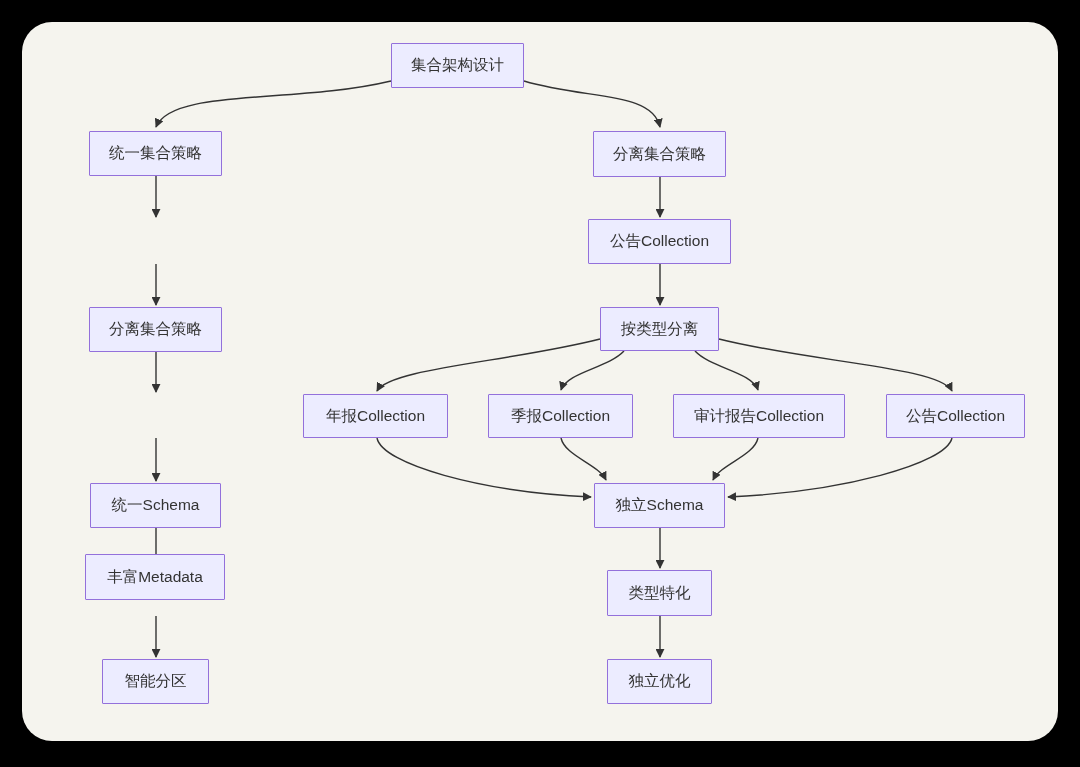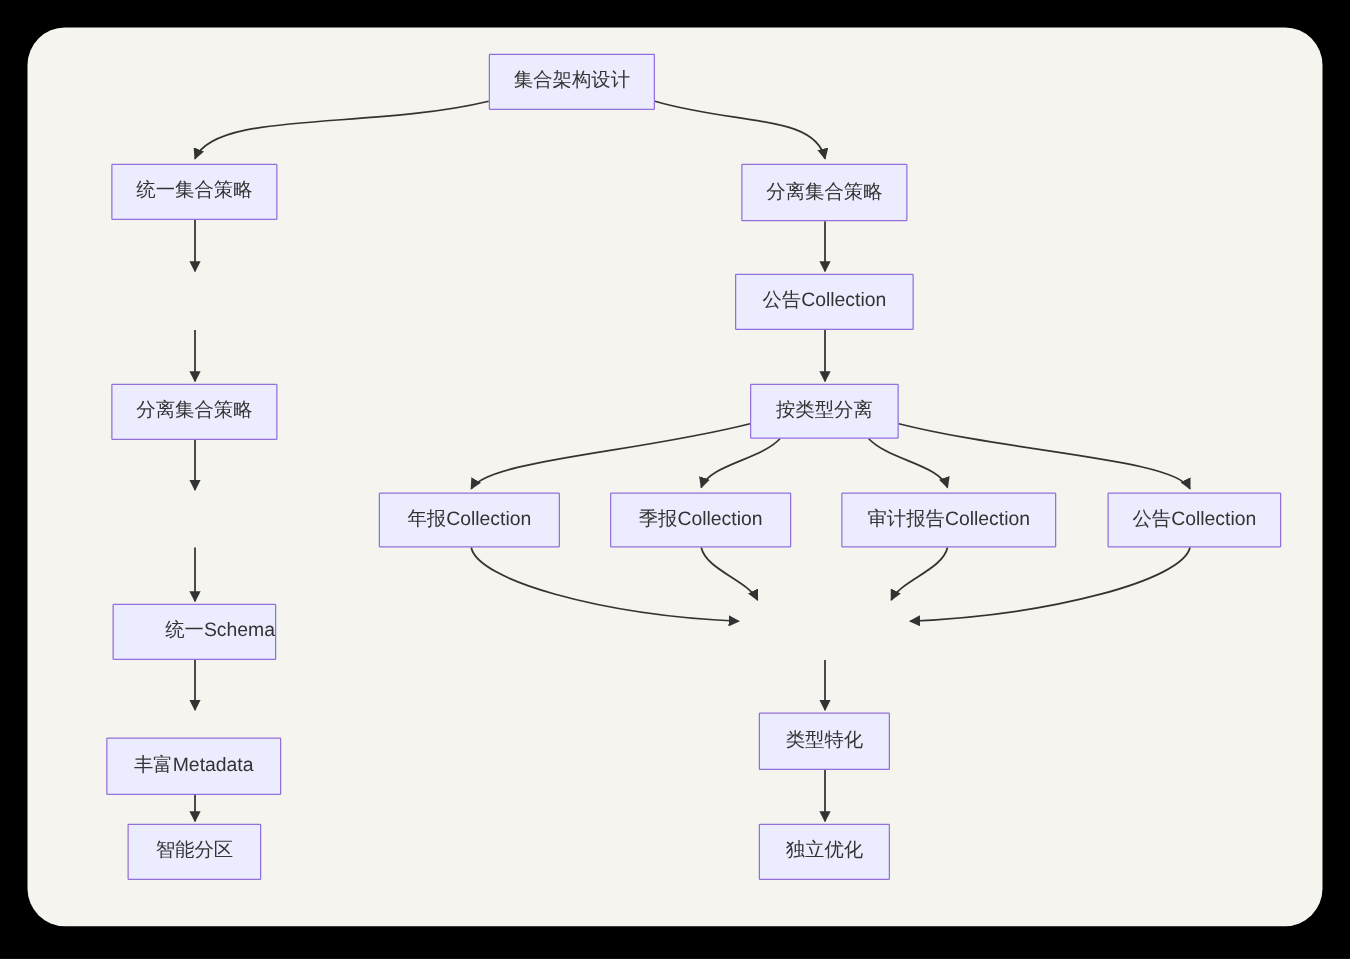--- a/index.html
+++ b/index.html
@@ -103,24 +103,24 @@
   <div id="node-layer">
       <div class="node" style="left: 391px; top: 43px; width: 133px; height: 45px;">
         <span>集合架构设计</span>
       </div>
       <div class="node" style="left: 89px; top: 131px; width: 133px; height: 45px;">
         <span>统一集合策略</span>
       </div>
       <div class="node" style="left: 89px; top: 307px; width: 133px; height: 45px;">
         <span>分离集合策略</span>
       </div>
-      <div class="node" style="left: 90px; top: 483px; width: 131px; height: 45px; justify-content: flex-end;">
+      <div class="node" style="left: 90px; top: 483px; width: 131px; height: 45px;">
         <span>统一Schema</span>
       </div>
-      <div class="node" style="left: 85px; top: 590px; width: 140px; height: 46px;">
+      <div class="node" style="left: 85px; top: 554px; width: 140px; height: 46px;">
         <span>丰富Metadata</span>
       </div>
       <div class="node" style="left: 102px; top: 659px; width: 107px; height: 45px;">
         <span>智能分区</span>
       </div>
       <div class="node" style="left: 593px; top: 131px; width: 133px; height: 46px;">
         <span>分离集合策略</span>
       </div>
       <div class="node" style="left: 588px; top: 219px; width: 143px; height: 45px;">
         <span>公告Collection</span>
@@ -133,20 +133,23 @@
       </div>
       <div class="node" style="left: 488px; top: 394px; width: 145px; height: 44px;">
         <span>季报Collection</span>
       </div>
       <div class="node" style="left: 673px; top: 394px; width: 172px; height: 44px;">
         <span>审计报告Collection</span>
       </div>
       <div class="node" style="left: 886px; top: 394px; width: 139px; height: 44px; text-align: right;">
         <span>公告Collection</span>
       </div>
+      <div class="node" style="left: 594px; top: 483px; width: 131px; height: 45px;">
+        <span>独立Schema</span>
+      </div>
       <div class="node" style="left: 607px; top: 570px; width: 105px; height: 46px; text-align: right;">
         <span>类型特化</span>
       </div>
       <div class="node" style="left: 607px; top: 659px; width: 105px; height: 45px;">
         <span>独立优化</span>
       </div>
     </div>
 </div>
 
 </body></html>

